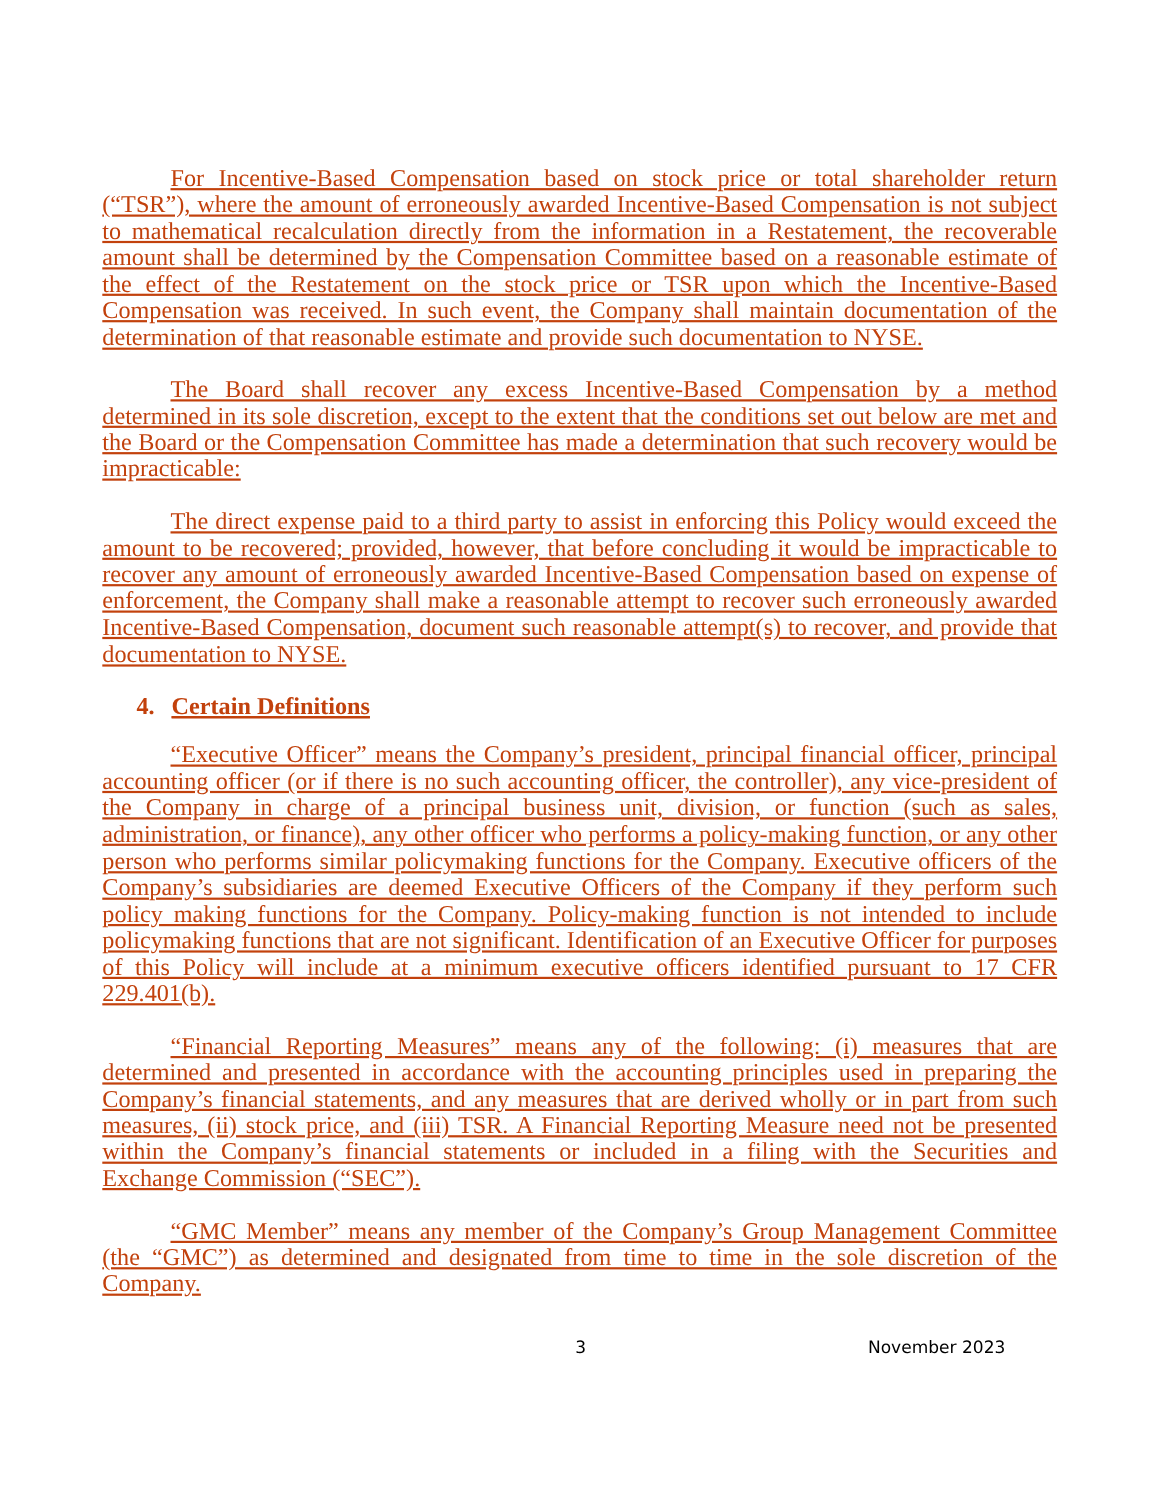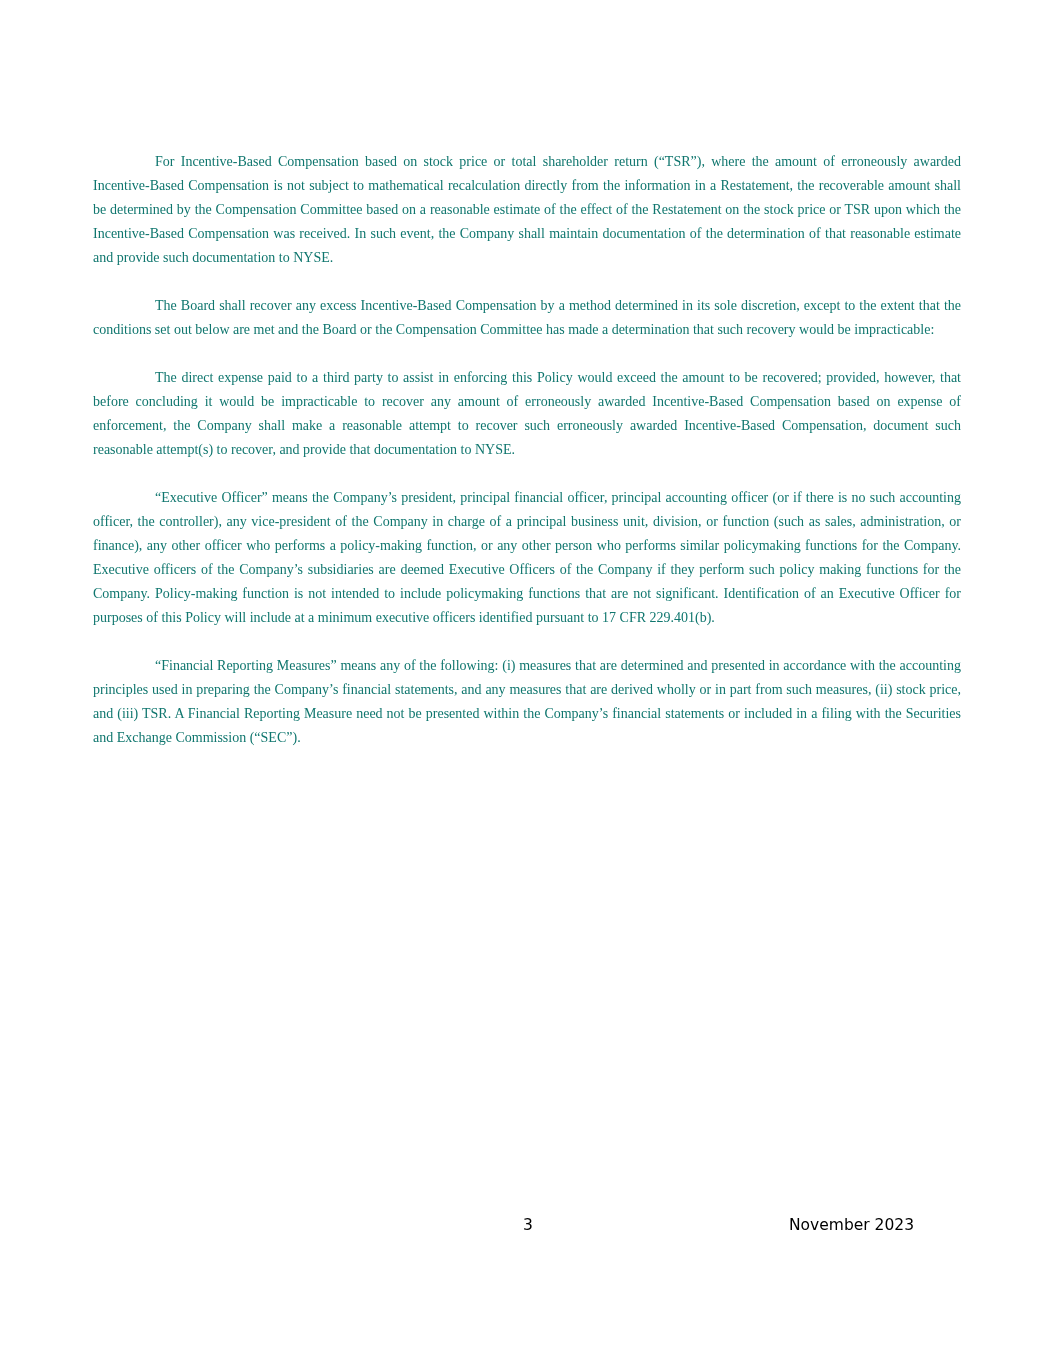--- a/index.html
+++ b/index.html
@@ -1,41 +1,45 @@
 <!DOCTYPE html>
 <html><head>
 <meta charset="utf-8">
 <style>
   html, body { margin: 0; padding: 0; background: #ffffff; }
   body { width: 1055px; height: 1365px; position: relative; overflow: hidden; }
   .page {
     position: absolute; left: 93px; top: 150px; width: 868px;
-    font-family: "Liberation Serif", serif; font-size: 14px; line-height: 24.1px;
-    color: #0f766e; text-align: justify;
+    font-family: "Liberation Serif", serif; font-size: 22px; line-height: 24.1px;
+    color: #c2410c; text-align: justify; text-decoration: underline;
   }
   .para { margin: 0 0 23.5px 0; text-indent: 62px; }
   .heading { margin: 0 0 20px 0; padding-left: 31px; font-weight: bold; }
   .heading .num { display: inline-block; width: 32px; }
   .heading .title { text-decoration: underline; }
   .footer {
     position: absolute; top: 1216px; left: 0; width: 1055px; height: 24px;
     font-family: "DejaVu Sans", sans-serif; font-size: 15.5px; color: #000;
   }
   .footer .pnum { position: absolute; left: 523px; }
   .footer .date { position: absolute; left: 789px; }
 </style>
 </head>
 <body>
 
 <div class="page">
   <p class="para">For Incentive-Based Compensation based on stock price or total shareholder return (“TSR”), where the amount of erroneously awarded Incentive-Based Compensation is not subject to mathematical recalculation directly from the information in a Restatement, the recoverable amount shall be determined by the Compensation Committee based on a reasonable estimate of the effect of the Restatement on the stock price or TSR upon which the Incentive-Based Compensation was received. In such event, the Company shall maintain documentation of the determination of that reasonable estimate and provide such documentation to NYSE.</p>
   <p class="para">The Board shall recover any excess Incentive-Based Compensation by a method determined in its sole discretion, except to the extent that the conditions set out below are met and the Board or the Compensation Committee has made a determination that such recovery would be impracticable:</p>
   <p class="para">The direct expense paid to a third party to assist in enforcing this Policy would exceed the amount to be recovered; provided, however, that before concluding it would be impracticable to recover any amount of erroneously awarded Incentive-Based Compensation based on expense of enforcement, the Company shall make a reasonable attempt to recover such erroneously awarded Incentive-Based Compensation, document such reasonable attempt(s) to recover, and provide that documentation to NYSE.</p>
 
+  <div class="heading">
+    <span class="num">4.</span><span class="title">Certain Definitions</span>
+  </div>
 
   <p class="para">“Executive Officer” means the Company’s president, principal financial officer, principal accounting officer (or if there is no such accounting officer, the controller), any vice-president of the Company in charge of a principal business unit, division, or function (such as sales, administration, or finance), any other officer who performs a policy-making function, or any other person who performs similar policymaking functions for the Company. Executive officers of the Company’s subsidiaries are deemed Executive Officers of the Company if they perform such policy making functions for the Company. Policy-making function is not intended to include policymaking functions that are not significant. Identification of an Executive Officer for purposes of this Policy will include at a minimum executive officers identified pursuant to 17 CFR 229.401(b).</p>
   <p class="para">“Financial Reporting Measures” means any of the following: (i) measures that are determined and presented in accordance with the accounting principles used in preparing the Company’s financial statements, and any measures that are derived wholly or in part from such measures, (ii) stock price, and (iii) TSR. A Financial Reporting Measure need not be presented within the Company’s financial statements or included in a filing with the Securities and Exchange Commission (“SEC”).</p>
+  <p class="para">“GMC Member” means any member of the Company’s Group Management Committee (the “GMC”) as determined and designated from time to time in the sole discretion of the Company.</p>
 </div>
 
 <div class="footer">
   <span class="pnum">3</span>
   <span class="date">November 2023</span>
 </div>
 
 </body></html>

